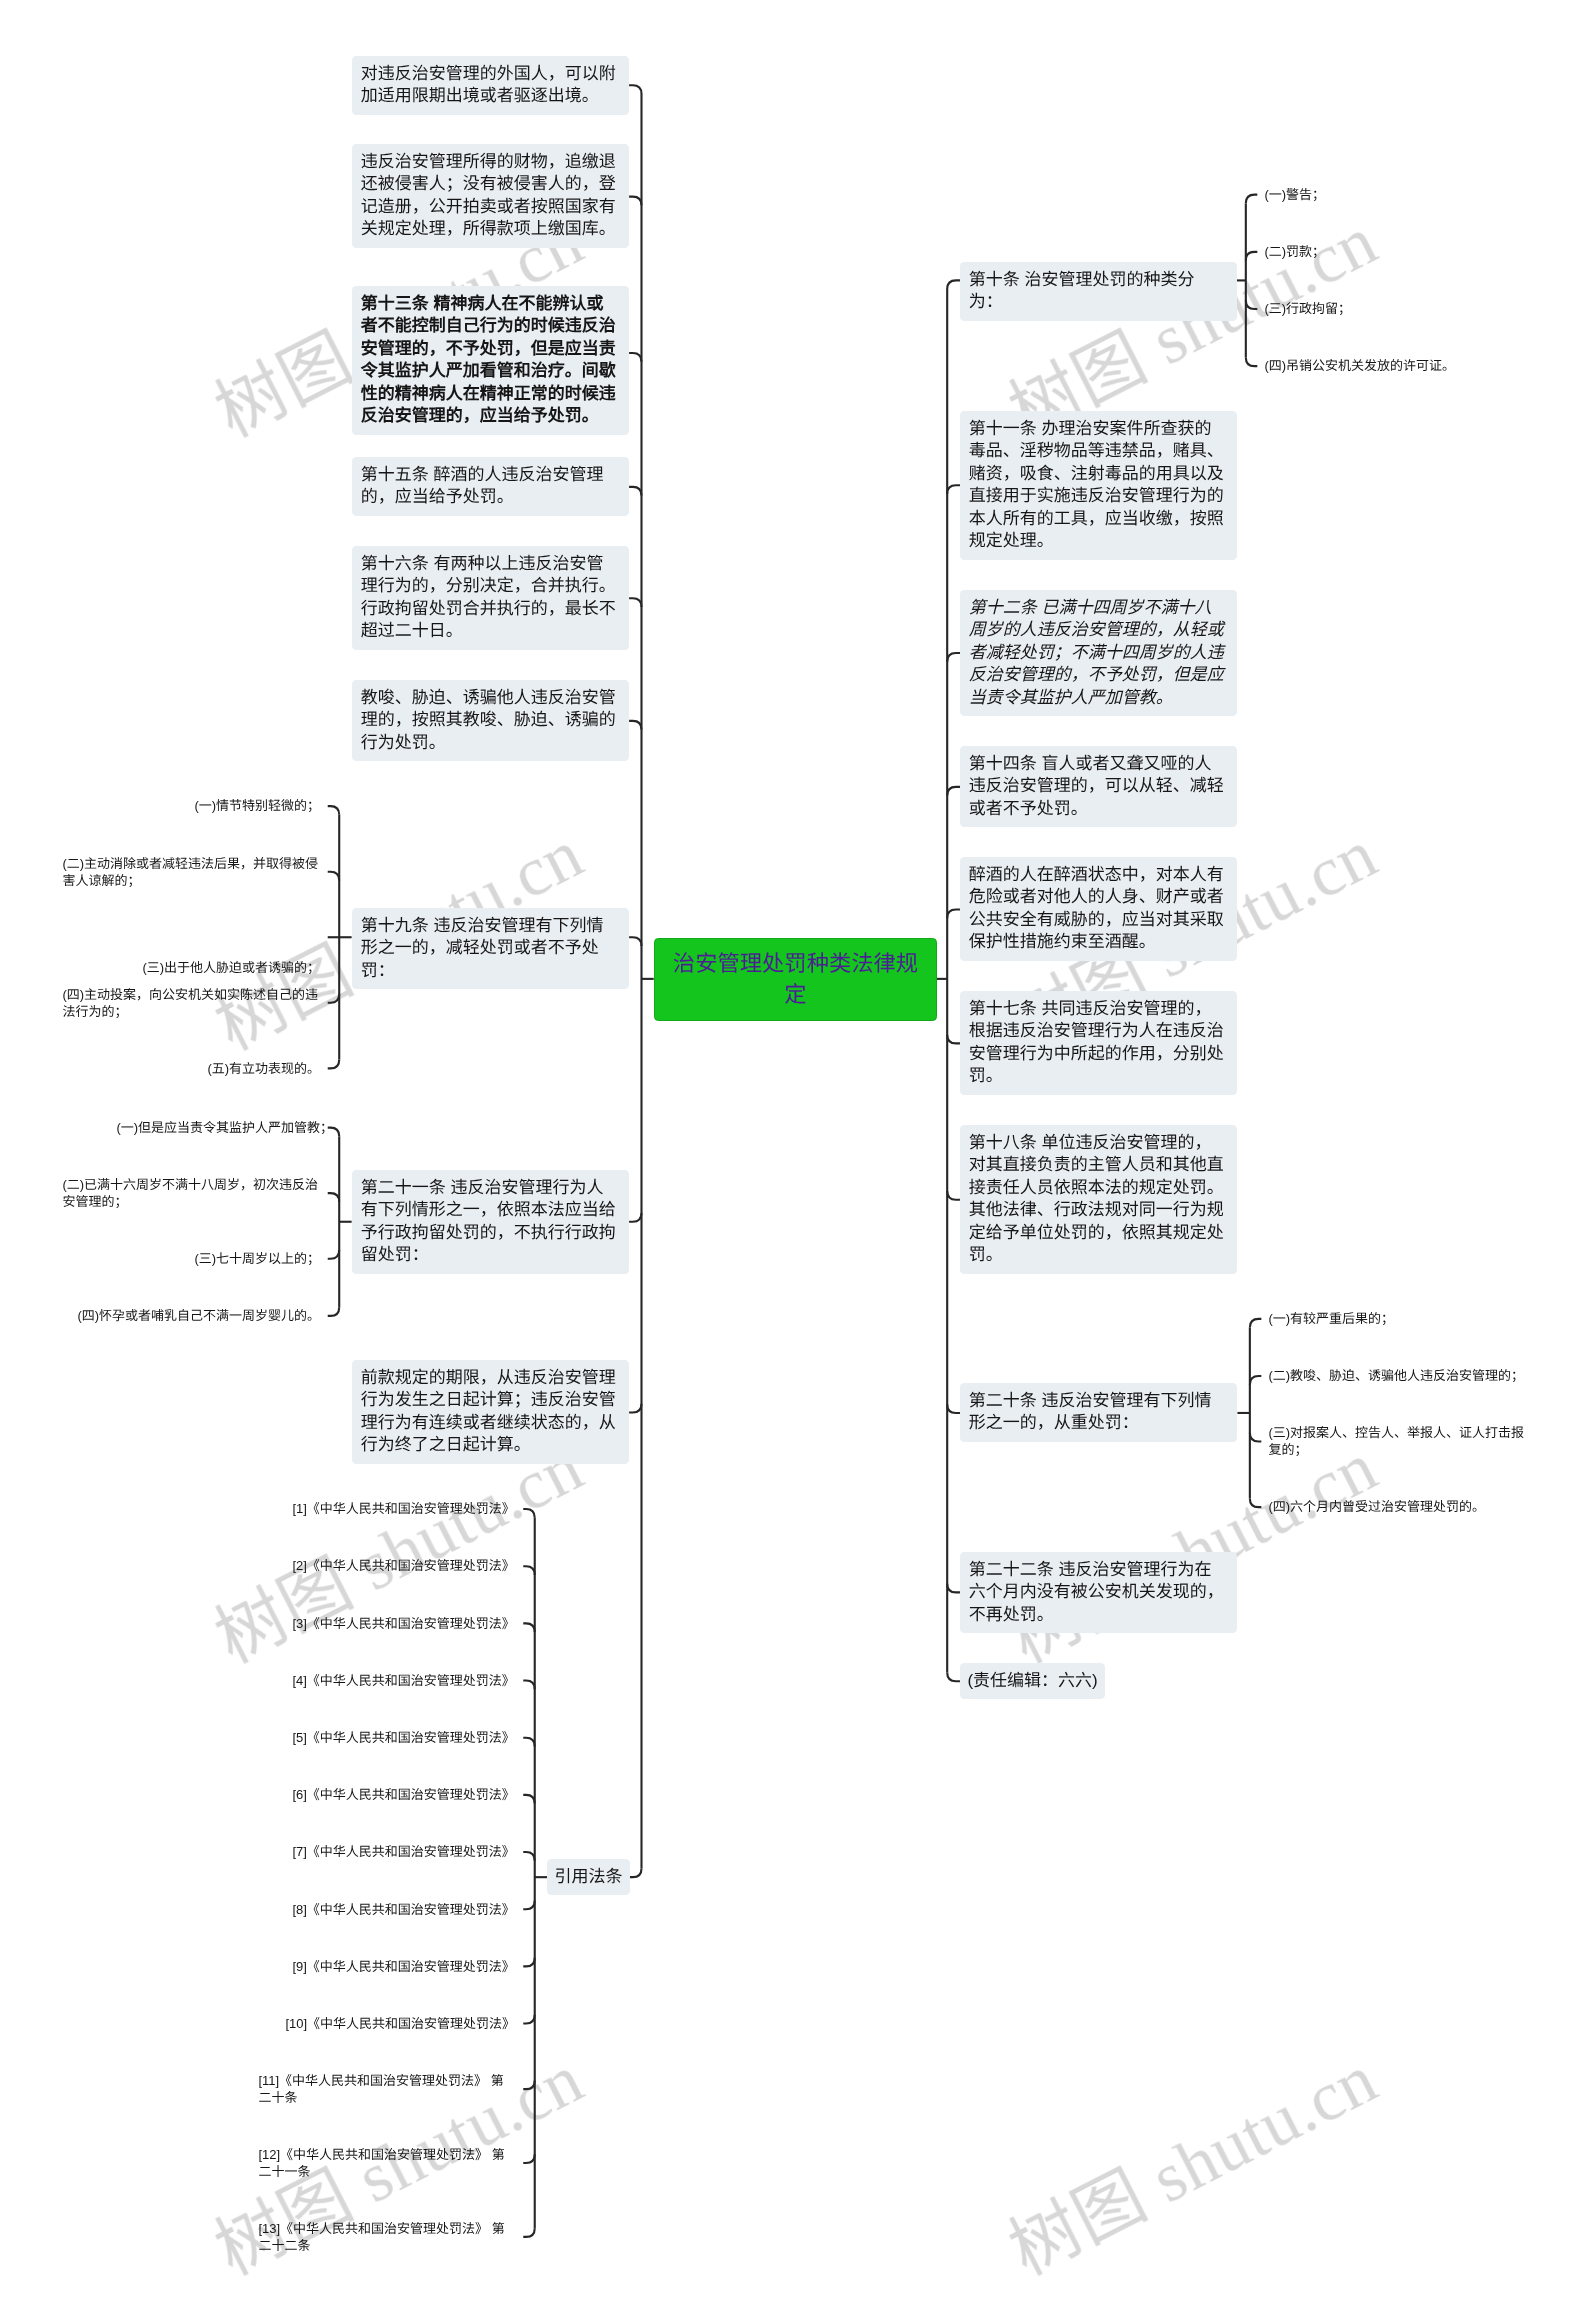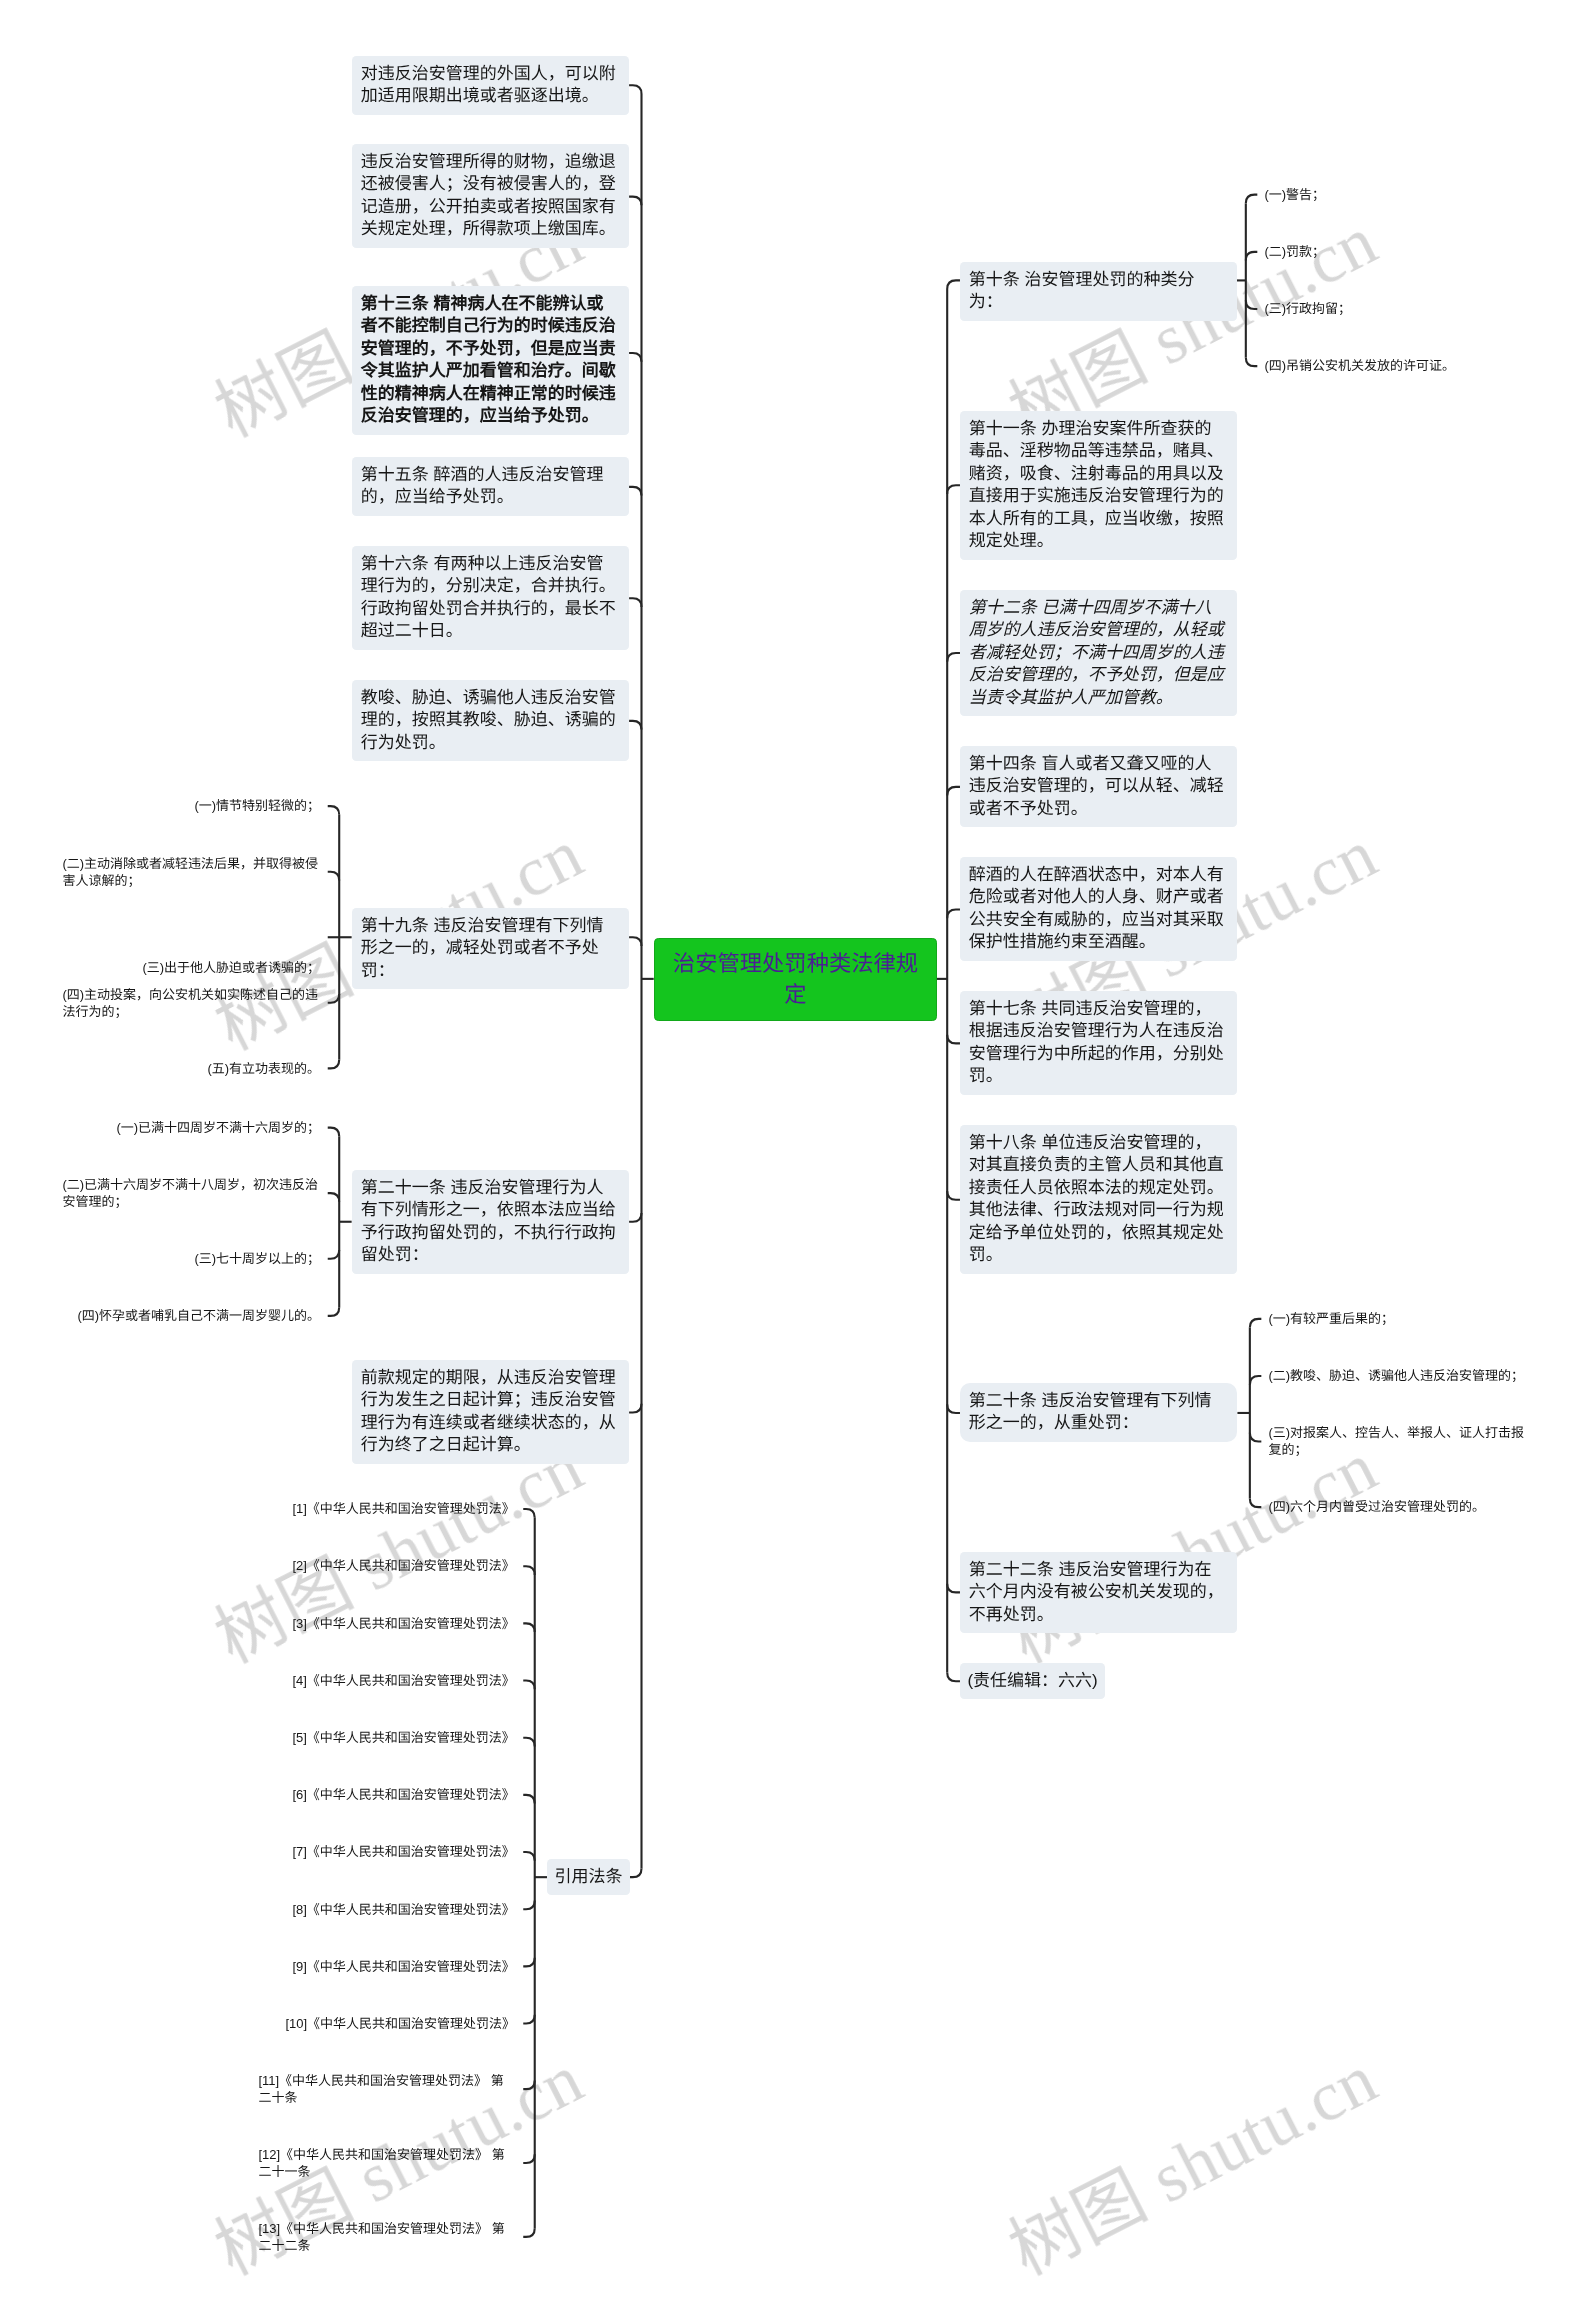--- a/index.html
+++ b/index.html
@@ -104,21 +104,21 @@
       <div class="node lv1" style="left: 352px; top: 457px;">第十五条 醉酒的人违反治安管理的，应当给予处罚。</div>
       <div class="node lv1" style="left: 352px; top: 546px;">第十六条 有两种以上违反治安管理行为的，分别决定，合并执行。行政拘留处罚合并执行的，最长不超过二十日。</div>
       <div class="node lv1" style="left: 352px; top: 680px;">教唆、胁迫、诱骗他人违反治安管理的，按照其教唆、胁迫、诱骗的行为处罚。</div>
       <div class="node lv1" style="left: 352px; top: 908px;">第十九条 违反治安管理有下列情形之一的，减轻处罚或者不予处罚：</div>
       <div class="node lv2" style="left: 187px; top: 791px;">(一)情节特别轻微的；</div>
       <div class="node lv2" style="left: 55px; top: 849px;">(二)主动消除或者减轻违法后果，并取得被侵害人谅解的；</div>
       <div class="node lv2" style="left: 135px; top: 922px; margin-top: 31px;">(三)出于他人胁迫或者诱骗的；</div>
       <div class="node lv2" style="left: 55px; top: 980px;">(四)主动投案，向公安机关如实陈述自己的违法行为的；</div>
       <div class="node lv2" style="left: 200px; top: 1054px;">(五)有立功表现的。</div>
       <div class="node lv1" style="left: 352px; top: 1170px;">第二十一条 违反治安管理行为人有下列情形之一，依照本法应当给予行政拘留处罚的，不执行行政拘留处罚：</div>
-      <div class="node lv2" style="left: 109px; top: 1113px;">(一)已满十四周岁不满十六周岁的；</div>
+      <div class="node lv2" style="left: 109px; top: 1113px;">(一)但是应当责令其监护人严加管教；</div>
       <div class="node lv2" style="left: 55px; top: 1170px;">(二)已满十六周岁不满十八周岁，初次违反治安管理的；</div>
       <div class="node lv2" style="left: 187px; top: 1244px;">(三)七十周岁以上的；</div>
       <div class="node lv2" style="left: 70px; top: 1301px;">(四)怀孕或者哺乳自己不满一周岁婴儿的。</div>
       <div class="node lv1" style="left: 352px; top: 1360px;">前款规定的期限，从违反治安管理行为发生之日起计算；违反治安管理行为有连续或者继续状态的，从行为终了之日起计算。</div>
       <div class="node lv1s" style="left: 547px; top: 1859px;">引用法条</div>
       <div class="node lv2" style="left: 285px; top: 1494px;">[1]《中华人民共和国治安管理处罚法》</div>
       <div class="node lv2" style="left: 285px; top: 1551px;">[2]《中华人民共和国治安管理处罚法》</div>
       <div class="node lv2" style="left: 285px; top: 1609px;">[3]《中华人民共和国治安管理处罚法》</div>
       <div class="node lv2" style="left: 285px; top: 1666px;">[4]《中华人民共和国治安管理处罚法》</div>
       <div class="node lv2" style="left: 285px; top: 1723px;">[5]《中华人民共和国治安管理处罚法》</div>
@@ -134,21 +134,21 @@
       <div class="node lv2" style="left: 1257px; top: 180px;">(一)警告；</div>
       <div class="node lv2" style="left: 1257px; top: 237px;">(二)罚款；</div>
       <div class="node lv2" style="left: 1257px; top: 294px;">(三)行政拘留；</div>
       <div class="node lv2" style="left: 1257px; top: 351px;">(四)吊销公安机关发放的许可证。</div>
       <div class="node lv1" style="left: 960px; top: 411px;">第十一条 办理治安案件所查获的毒品、淫秽物品等违禁品，赌具、赌资，吸食、注射毒品的用具以及直接用于实施违反治安管理行为的本人所有的工具，应当收缴，按照规定处理。</div>
       <div class="node lv1" style="left: 960px; top: 590px; font-style: italic;">第十二条 已满十四周岁不满十八周岁的人违反治安管理的，从轻或者减轻处罚；不满十四周岁的人违反治安管理的，不予处罚，但是应当责令其监护人严加管教。</div>
       <div class="node lv1" style="left: 960px; top: 746px;">第十四条 盲人或者又聋又哑的人违反治安管理的，可以从轻、减轻或者不予处罚。</div>
       <div class="node lv1" style="left: 960px; top: 857px;">醉酒的人在醉酒状态中，对本人有危险或者对他人的人身、财产或者公共安全有威胁的，应当对其采取保护性措施约束至酒醒。</div>
       <div class="node lv1" style="left: 960px; top: 991px;">第十七条 共同违反治安管理的，根据违反治安管理行为人在违反治安管理行为中所起的作用，分别处罚。</div>
       <div class="node lv1" style="left: 960px; top: 1125px;">第十八条 单位违反治安管理的，对其直接负责的主管人员和其他直接责任人员依照本法的规定处罚。其他法律、行政法规对同一行为规定给予单位处罚的，依照其规定处罚。</div>
-      <div class="node lv1" style="left: 960px; top: 1383px; border-radius: 10px;">第二十条 违反治安管理有下列情形之一的，从重处罚：</div>
+      <div class="node lv1" style="left: 960px; top: 1383px;">第二十条 违反治安管理有下列情形之一的，从重处罚：</div>
       <div class="node lv2" style="left: 1261px; top: 1304px;">(一)有较严重后果的；</div>
       <div class="node lv2" style="left: 1261px; top: 1361px;">(二)教唆、胁迫、诱骗他人违反治安管理的；</div>
       <div class="node lv2" style="left: 1261px; top: 1418px;">(三)对报案人、控告人、举报人、证人打击报复的；</div>
       <div class="node lv2" style="left: 1261px; top: 1492px;">(四)六个月内曾受过治安管理处罚的。</div>
       <div class="node lv1" style="left: 960px; top: 1552px;">第二十二条 违反治安管理行为在六个月内没有被公安机关发现的，不再处罚。</div>
       <div class="node lv1s" style="left: 960px; top: 1663px;">(责任编辑：六六)</div>
     </div>
 </div>
 
 

